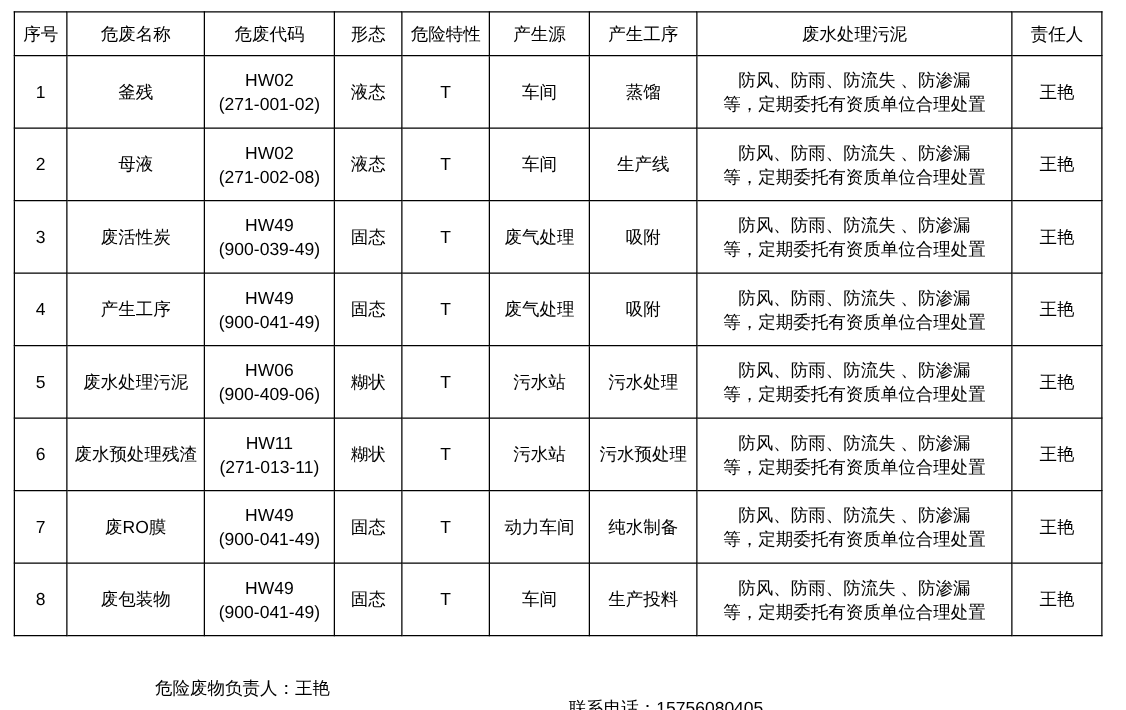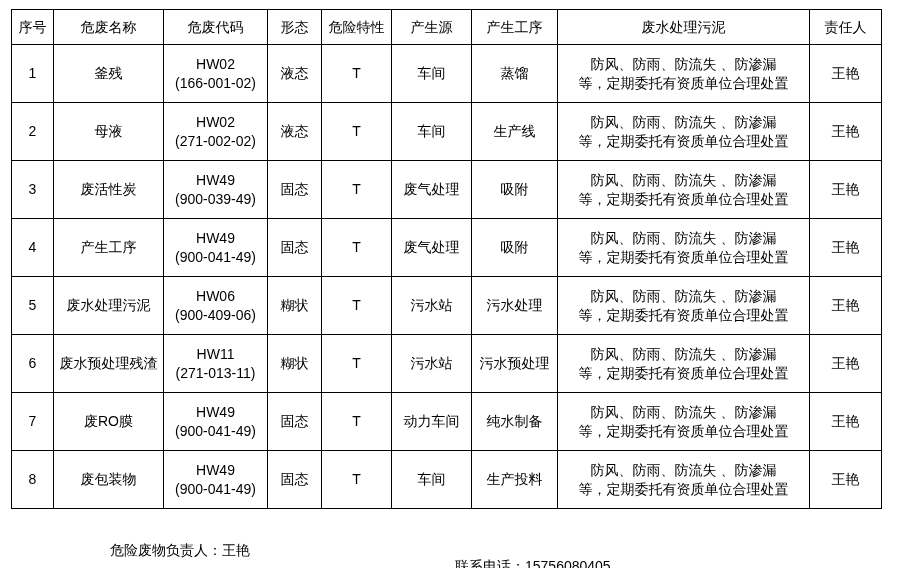--- a/index.html
+++ b/index.html
@@ -73,21 +73,21 @@
 
   .footer {
     position: absolute;
     left: 0;
     top: 533px;
     width: 901px;
     font-size: 14px;
   }
   .footer .f-left {
     position: absolute;
-    left: 110px;
+    left: 124px;
     top: 0;
     white-space: nowrap;
   }
   .footer .f-right {
     position: absolute;
     left: 455px;
     top: 16px;
     white-space: nowrap;
   }
 </style>
@@ -120,38 +120,38 @@
         <td>废水处理污泥</td>
         <td>责任人</td>
       </tr>
     </thead>
     <tbody>
       <tr>
         <td>1</td>
         <td>釜残</td>
         <td class="code-cell">
           <span class="code-top">HW02</span>
-          <span class="code-bottom">(166-001-02)</span>
+          <span class="code-bottom">(271-001-02)</span>
         </td>
         <td>液态</td>
         <td>T</td>
         <td>车间</td>
         <td>蒸馏</td>
         <td class="measure-cell">
           <span class="m-line">防风、防雨、防流失 、防渗漏</span>
           <span class="m-line">等，定期委托有资质单位合理处置</span>
         </td>
         <td>王艳</td>
       </tr>
       <tr>
         <td>2</td>
         <td>母液</td>
         <td class="code-cell">
           <span class="code-top">HW02</span>
-          <span class="code-bottom">(271-002-02)</span>
+          <span class="code-bottom">(271-002-08)</span>
         </td>
         <td>液态</td>
         <td>T</td>
         <td>车间</td>
         <td>生产线</td>
         <td class="measure-cell">
           <span class="m-line">防风、防雨、防流失 、防渗漏</span>
           <span class="m-line">等，定期委托有资质单位合理处置</span>
         </td>
         <td>王艳</td>

